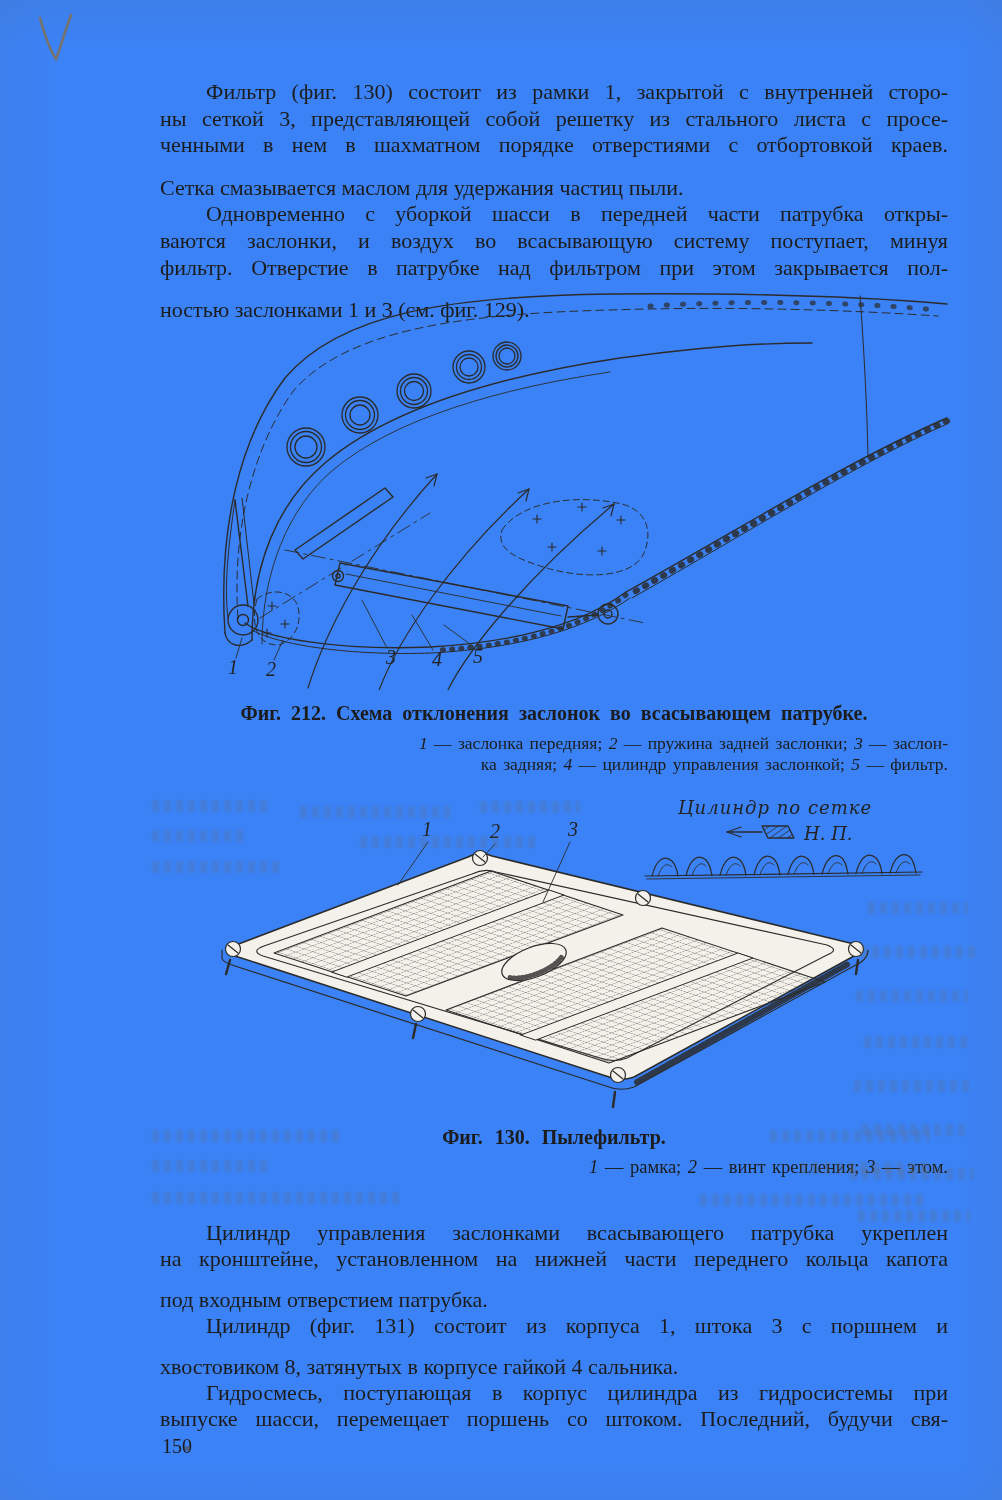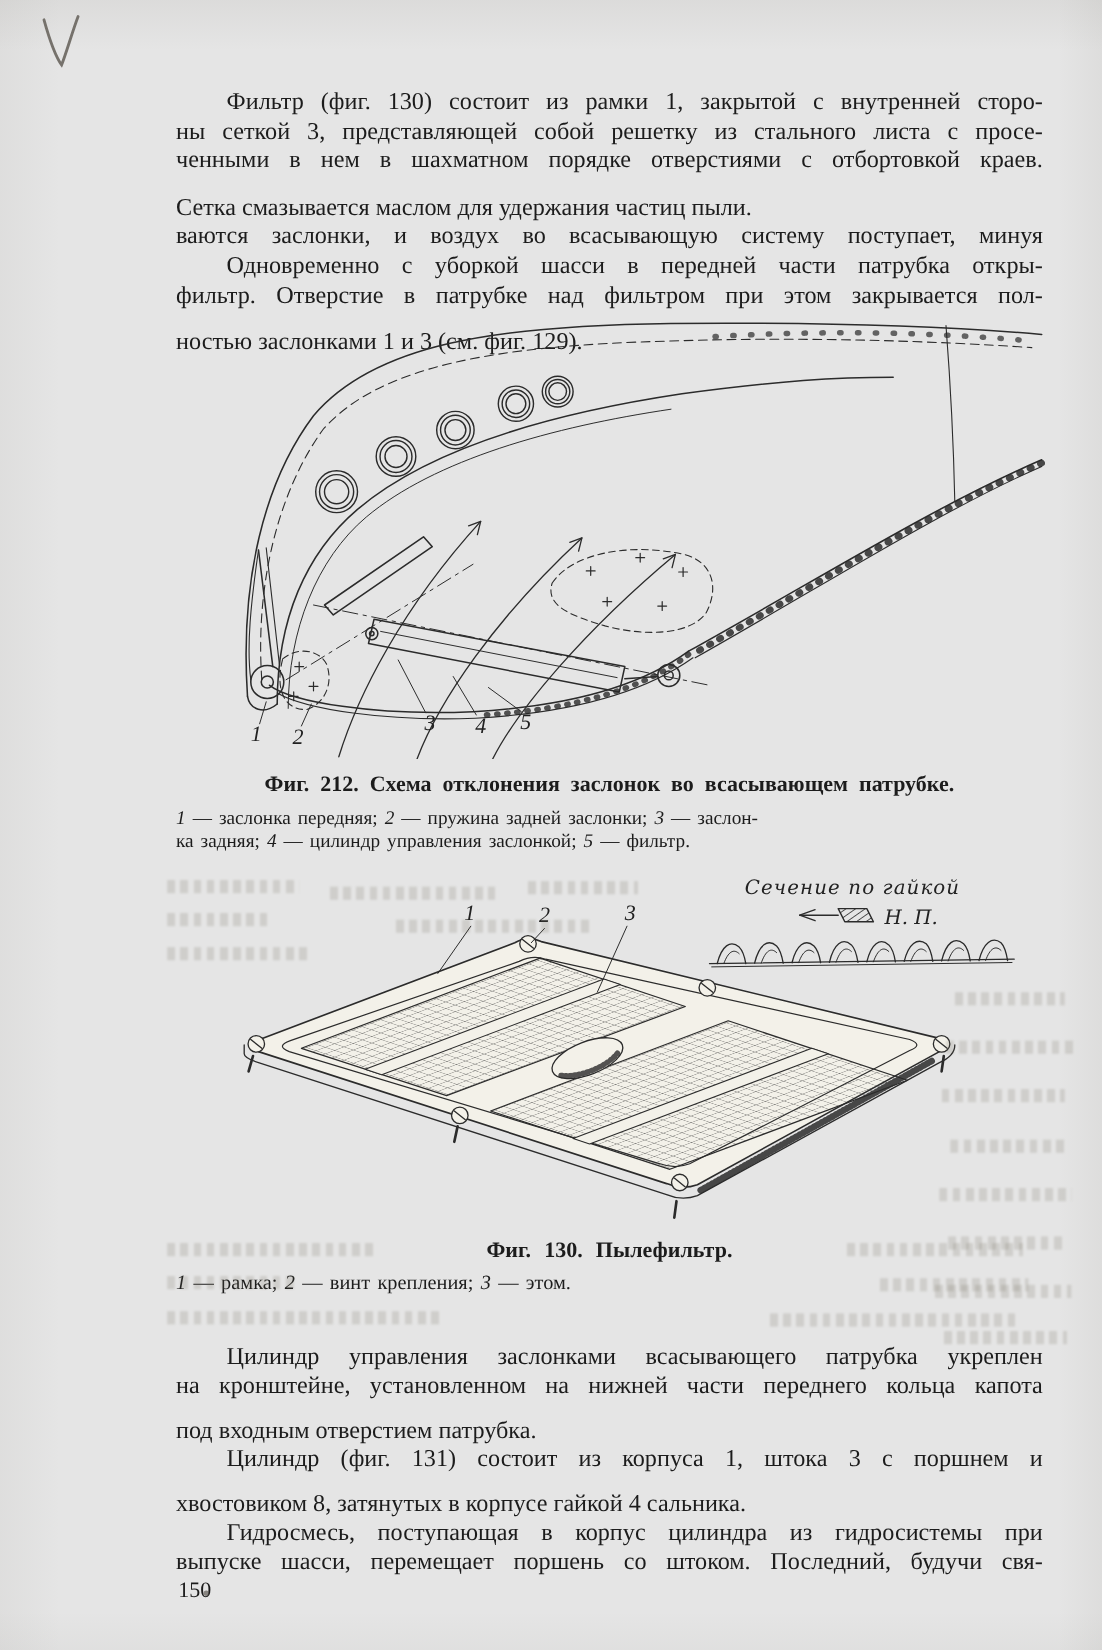--- a/index.html
+++ b/index.html
@@ -1,36 +1,36 @@
 <!DOCTYPE html>
 <html><head>
 <meta charset="utf-8">
 <style>
   html,body{margin:0;padding:0;}
   .page{
     position:relative; width:1002px; height:1500px;
-    background:#e5e5e5; overflow:hidden;
+    background:#3b82f6; overflow:hidden;
     font-family:"Liberation Serif", serif; color:#1c1c1c;
   }
   .page::before{
     content:""; position:absolute; inset:0; pointer-events:none;
     background:
       linear-gradient(180deg, rgba(95,90,78,.07), rgba(95,90,78,0) 46px),
       linear-gradient(90deg, rgba(95,90,78,.05), rgba(95,90,78,0) 55px),
       linear-gradient(270deg, rgba(95,90,78,.06), rgba(95,90,78,0) 40px),
       linear-gradient(0deg, rgba(95,90,78,.04), rgba(95,90,78,0) 35px);
   }
   .abs{position:absolute;}
   .tb{width:788px; font-size:22px; line-height:26.6px;}
   .tb2{width:788px; font-size:22px; line-height:25.6px;}
   .tl{text-align:justify; text-align-last:justify; white-space:normal;}
   .tl.last{text-align-last:left;margin-top:16px;}
   .ind{text-indent:46px;}
   .caption{width:788px; text-align:center; font-weight:bold; font-size:20px; word-spacing:5px;}
-  .legend{width:788px; text-align:left; font-size:17.5px; line-height:21px; word-spacing:2px;}
+  .legend{width:788px; text-align:right; font-size:17.5px; line-height:21px; word-spacing:2px;}
   .it{font-style:italic;}
   .pagenum{font-size:20px;}
   .inset-title{width:260px; text-align:center; font-size:18px; font-style:italic; font-family:"DejaVu Serif",serif; letter-spacing:1px; color:#222;}
   .bleed{position:absolute; height:12px; opacity:.33; filter:blur(.8px);
     background:repeating-linear-gradient(90deg, rgba(110,104,88,.55) 0 7px, rgba(110,104,88,0) 7px 12px);}
   .speck{position:absolute; width:5px; height:5px; border-radius:50%; background:#55504a; opacity:.65;}
   svg text.callout{font-family:"Liberation Serif",serif; font-style:italic; font-size:20px; fill:#222;}
   svg text.insetlabel{font-family:"DejaVu Serif",serif; font-style:italic; font-size:18px; fill:#222;}
 </style>
 </head>
@@ -43,22 +43,22 @@
   </svg>
 
   <div class="abs tb" style="left:160px; top:79px;">
     <div>
       <div class="tl ind">Фильтр (фиг. 130) состоит из рамки 1, закрытой с внутренней сторо-</div>
       <div class="tl">ны сеткой 3, представляющей собой решетку из стального листа с просе-</div>
       <div class="tl">ченными в нем в шахматном порядке отверстиями с отбортовкой краев.</div>
       <div class="tl last">Сетка смазывается маслом для удержания частиц пыли.</div>
     </div>
     <div>
+      <div class="tl ind">Одновременно с уборкой шасси в передней части патрубка откры-</div>
       <div class="tl">ваются заслонки, и воздух во всасывающую систему поступает, минуя</div>
-      <div class="tl ind">Одновременно с уборкой шасси в передней части патрубка откры-</div>
       <div class="tl">фильтр. Отверстие в патрубке над фильтром при этом закрывается пол-</div>
       <div class="tl last">ностью заслонками 1 и 3 (см. фиг. 129).</div>
     </div>
   </div>
 
   <svg class="abs" style="left:190px; top:288px;" width="760" height="402" viewBox="0 0 760 402">
     <g fill="none" stroke="#2b2b2b" stroke-width="1.4" stroke-linecap="round" stroke-linejoin="round">
 
       <path d="M35,345 C28,240 50,150 95,90 C150,25 260,8 420,6 C540,5 665,8 757,16"></path>
       <path d="M35,345 C37,357 50,362 62,352"></path>
@@ -156,21 +156,21 @@
     <text class="callout" x="242" y="378">4</text>
     <text class="callout" x="283" y="375">5</text>
   </svg>
 
   <div class="abs caption" style="left:160px; top:702px;">Фиг. 212. Схема отклонения заслонок во всасывающем патрубке.</div>
   <div class="abs legend" style="left:160px; top:733px;">
     <div><span class="it">1</span><span> — заслонка передняя; </span><span class="it">2</span><span> — пружина задней заслонки; </span><span class="it">3</span><span> — заслон-</span></div>
     <div><span>ка задняя; </span><span class="it">4</span><span> — цилиндр управления заслонкой; </span><span class="it">5</span><span> — фильтр.</span></div>
   </div>
 
-  <div class="abs inset-title" style="left:645px; top:797px;">Сечение по гайкой</div>
+  <div class="abs inset-title" style="left:645px; top:797px;">Цилиндр по сетке</div>
 
   <svg class="abs" style="left:190px; top:810px;" width="745" height="300" viewBox="0 0 745 300">
     <defs>
       <pattern id="mesh" width="9" height="9" patternUnits="userSpaceOnUse" patternTransform="matrix(0.936,-0.352,0.950,0.315,0,0)">
         <path d="M0,0 H9 M0,0 V9" stroke="#3c3c3c" stroke-width="0.75" fill="none"></path>
       </pattern>
       <pattern id="hatch" width="5" height="5" patternUnits="userSpaceOnUse" patternTransform="rotate(55)">
         <path d="M0,0 V5" stroke="#2b2b2b" stroke-width="1.4" fill="none"></path>
       </pattern>
     </defs>

